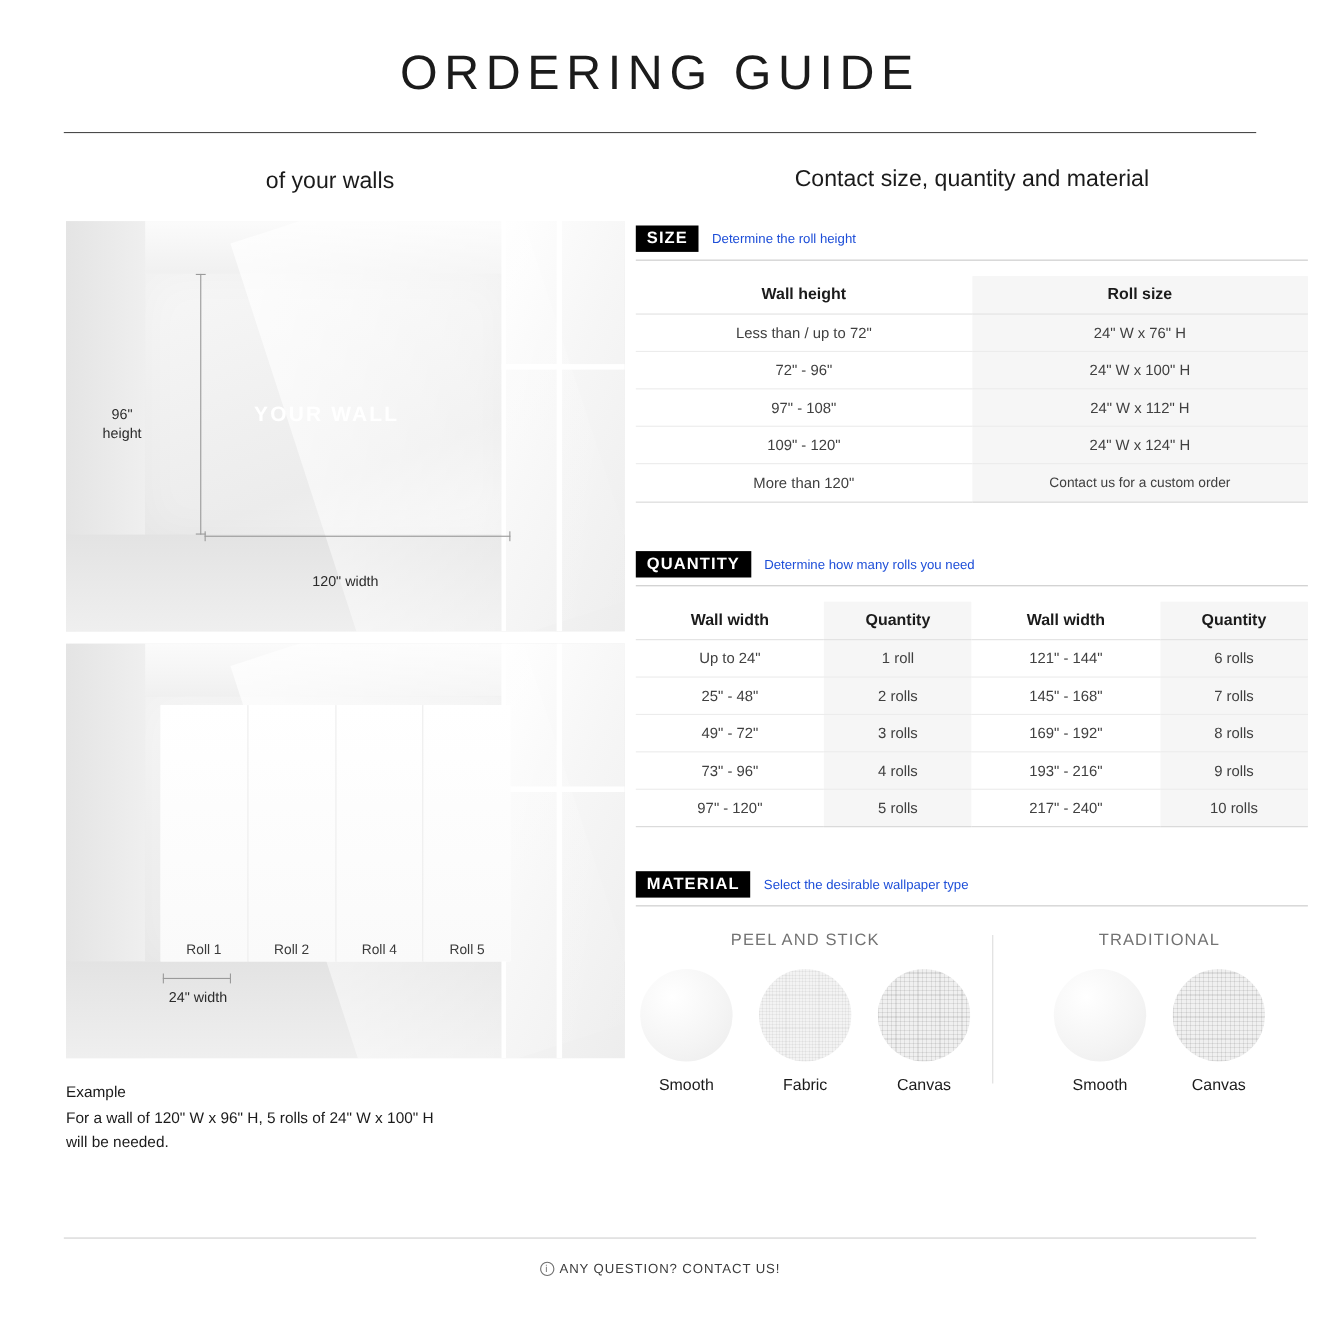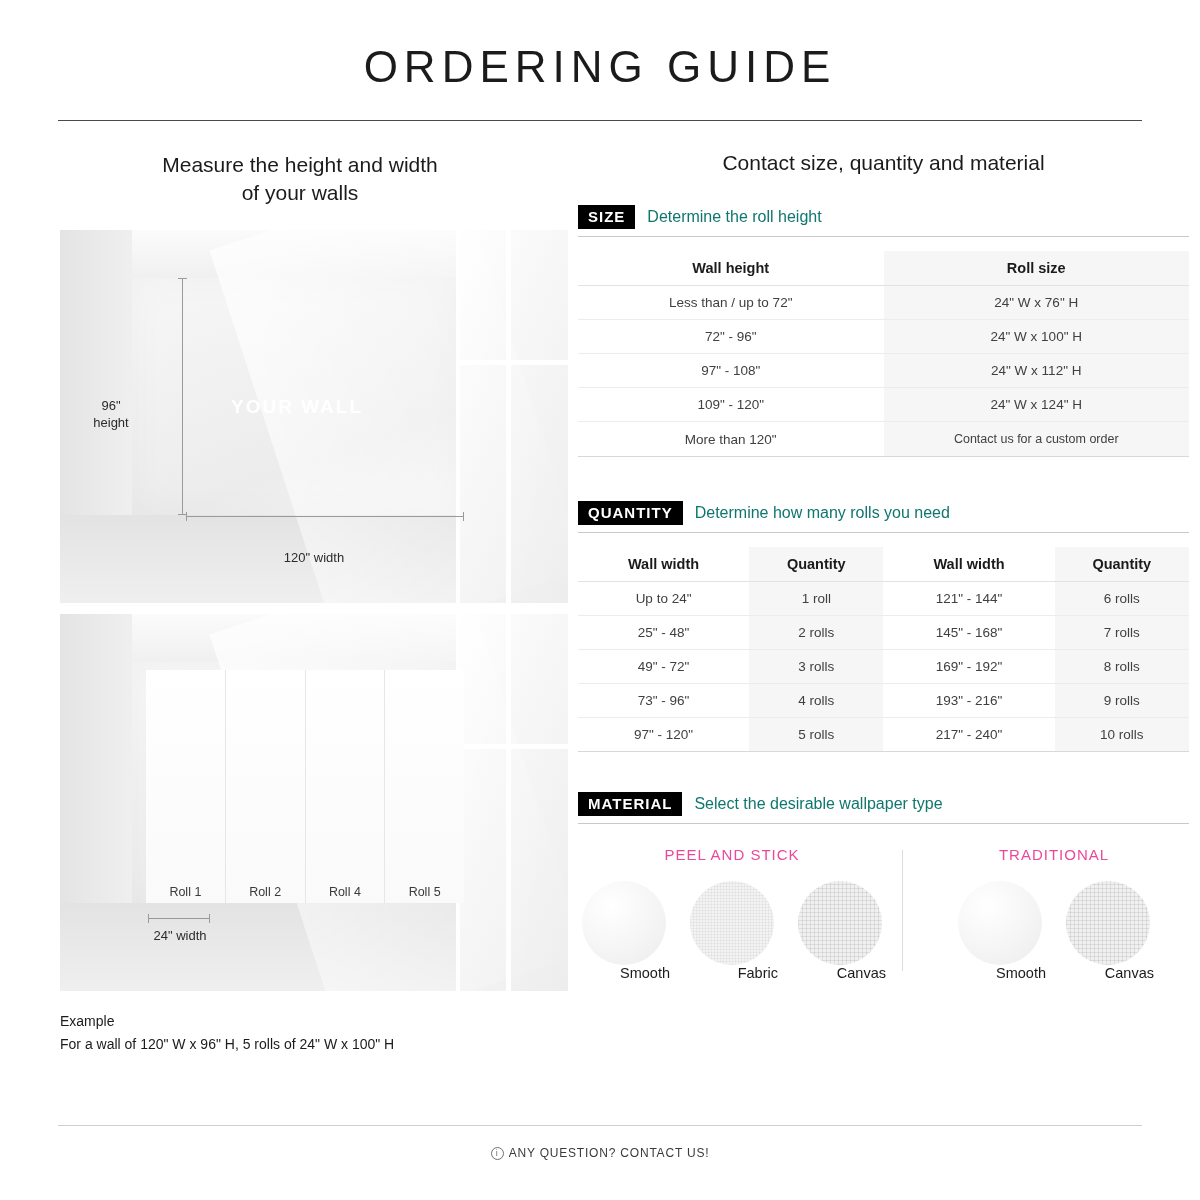--- a/index.html
+++ b/index.html
@@ -272,22 +272,22 @@
     background: #000000;
     color: #ffffff;
     font-size: 15px;
     font-weight: 700;
     letter-spacing: 1px;
     padding: 4px 10px 5px 10px;
     line-height: 1;
   }
   .sec-title {
     margin-left: 12px;
-    font-size: 16px;
-    color: #0f766e;
+    font-size: 12px;
+    color: #1d4ed8;
   }
 
   table.grid {
     width: 100%;
     border-collapse: collapse;
     margin-top: 14px;
     font-size: 13.5px;
   }
   table.grid th {
     font-size: 14.5px;
@@ -339,21 +339,21 @@
   }
   .mat-group.trad { flex: 0 0 270px; }
   .mat-vdiv {
     width: 1px;
     background: #dcdcdc;
     margin: 4px 16px 10px 16px;
   }
   .mat-group-title {
     font-size: 15px;
     letter-spacing: 1px;
-    color: #ec4899;
+    color: #737373;
     margin-bottom: 18px;
   }
   .swatches {
     display: flex;
     justify-content: center;
     gap: 16px;
   }
   .swatch-item { width: 92px; }
   .swatch {
     width: 84px; height: 84px;
@@ -369,24 +369,23 @@
       repeating-linear-gradient(90deg, rgba(0,0,0,0.045) 0 1px, rgba(0,0,0,0) 1px 3px),
       #f3f3f3;
   }
   .sw-canvas {
     background:
       repeating-linear-gradient(0deg, rgba(0,0,0,0.08) 0 1px, rgba(0,0,0,0) 1px 4px),
       repeating-linear-gradient(90deg, rgba(0,0,0,0.08) 0 1px, rgba(0,0,0,0) 1px 4px),
       #f0f0f0;
   }
   .swatch-label {
-    margin-top: 0;
+    margin-top: 14px;
     font-size: 14.5px;
     color: #1b1b1b;
-    text-align: right;
   }
 
   
   .footer-rule {
     position: absolute;
     left: 58px; right: 58px;
     bottom: 66px;
     border-bottom: 1px solid #cfcfcf;
   }
   .footer {
@@ -404,21 +403,20 @@
 
 <div class="page">
 
   <div class="title">ORDERING GUIDE</div>
   <div class="title-rule"></div>
 
   <div class="columns">
 
     <div class="col-left">
       <div class="col-head">
-        <div>Measure the height and width</div>
         <div>of your walls</div>
       </div>
 
       <div class="room">
         <div class="ceiling"></div>
         <div class="left-wall"></div>
         <div class="back-wall"></div>
         <div class="floor"></div>
         <div class="right-window">
           <div class="mullion" style="left:0;top:0;bottom:0;width:4px;"></div>
@@ -463,20 +461,21 @@
             </div>
         </div>
 
         <div class="dim-h2"></div>
         <div class="dim-h2-label">24" width</div>
       </div>
 
       <div class="example">
         <div class="ex-title">Example</div>
         <div>For a wall of 120" W x 96" H, 5 rolls of 24" W x 100" H</div>
+        <div>will be needed.</div>
       </div>
     </div>
 
     <div class="col-divider"></div>
 
     <div class="col-right">
       <div class="col-head-right">Contact size, quantity and material</div>
 
       <div class="sec-head">
         <span class="tag">SIZE</span>

